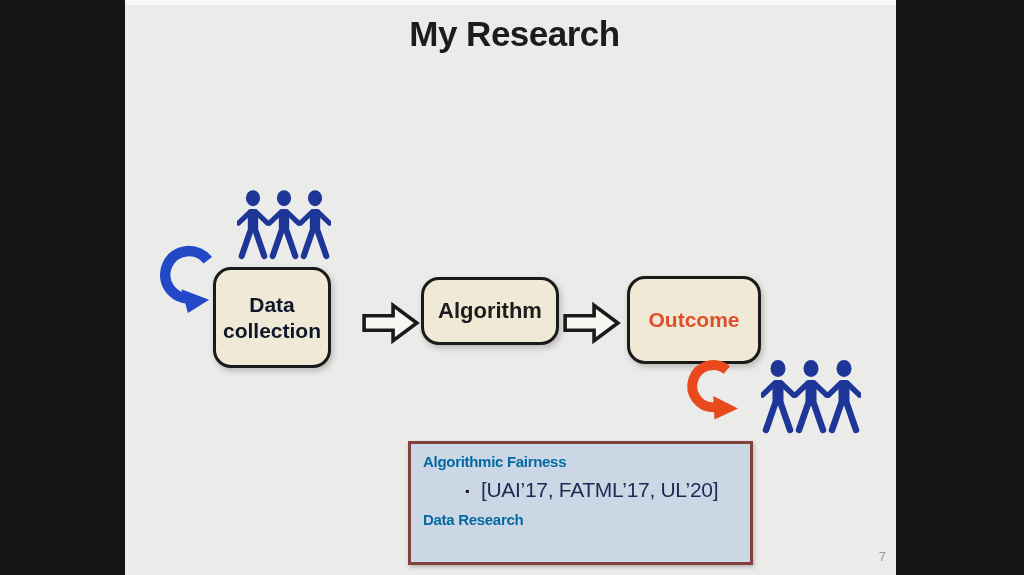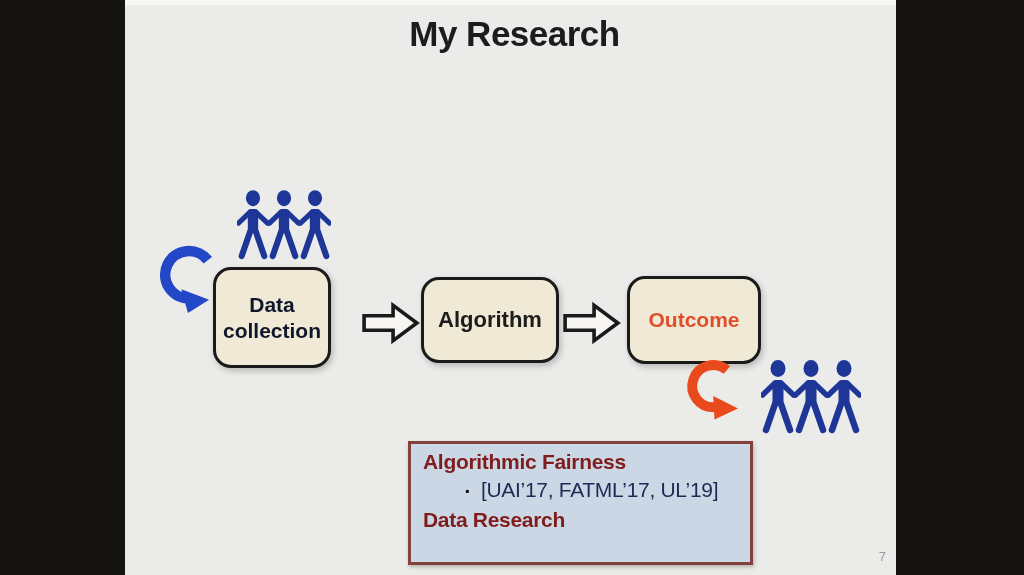--- a/index.html
+++ b/index.html
@@ -21,41 +21,41 @@
     position:absolute;
     background:#f0e9d6;
     border:3px solid #1a1a1a;
     border-radius:18px;
     display:flex; align-items:center; justify-content:center;
     text-align:center;
     box-shadow:2px 3px 6px rgba(0,0,0,0.22);
     font-weight:bold;
   }
   .box-data    { left:88px;  top:267px; width:118px; height:101px; font-size:21px; color:#0f172a; line-height:26px; }
-  .box-algo    { left:296px; top:277px; width:138px; height:86px;  font-size:22px; color:#1c1c1c; }
+  .box-algo    { left:296px; top:277px; width:138px; height:68px;  font-size:22px; color:#1c1c1c; }
   .box-outcome { left:502px; top:276px; width:134px; height:88px;  font-size:21px; color:#e04e2a; }
   .box-data .label { width:110px; }
   .block-arrow { position:absolute; width:60px; height:44px; }
   .arrow1 { left:236px; top:301px; }
   .arrow2 { left:437px; top:301px; }
   .curved-arrow { position:absolute; }
   .blue-arrow   { left:26px;  top:242px; width:66px; height:84px; }
   .orange-arrow { left:556px; top:356px; width:62px; height:80px; }
   .people { position:absolute; }
   .people-top    { left:112px; top:188px; width:94px;  height:74px; }
   .people-bottom { left:636px; top:360px; width:100px; height:74px; }
   .info-box {
     position:absolute; left:283px; top:441px; width:345px; height:124px;
     background:#ccd7e5;
     border:3px solid #82413c;
     box-shadow:1px 2px 4px rgba(0,0,0,0.25);
     padding:4px 10px 0 12px;
   }
   .info-heading {
-    font-size:21px; font-weight:bold; color:#7f1d1d; line-height:27px;
+    font-size:15px; font-weight:bold; color:#0369a1; line-height:27px;
     letter-spacing:-0.3px;
   }
   .info-citation {
     font-size:21px; color:#1a2c55; line-height:29px; padding-left:42px;
     white-space:nowrap; letter-spacing:-0.3px;
   }
   .bullet { font-size:12px; color:#101010; margin-right:12px; vertical-align:2px; }
   .page-number {
     position:absolute; right:10px; bottom:11px;
     font-size:13px; color:#9a9a9a;
@@ -166,20 +166,20 @@
             <path d="M80 44 L71 70" stroke-width="6.5" stroke-linecap="round" fill="none"></path>
             <path d="M86 44 L95 70" stroke-width="6.5" stroke-linecap="round" fill="none"></path>
           </g>
         </g>
       </svg>
     </div>
 
     <div class="info-box">
       <div class="info-heading">Algorithmic Fairness</div>
       <div class="info-citation">
-        <span class="bullet">▪</span><span>[UAI’17, FATML’17, UL’19]</span>
+        <span class="bullet">▪</span><span>[UAI’17, FATML’17, UL’20]</span>
       </div>
       <div class="info-heading">Data Research</div>
     </div>
 
     <div class="page-number">7</div>
   </div>
 </div>
 
 </body></html>

